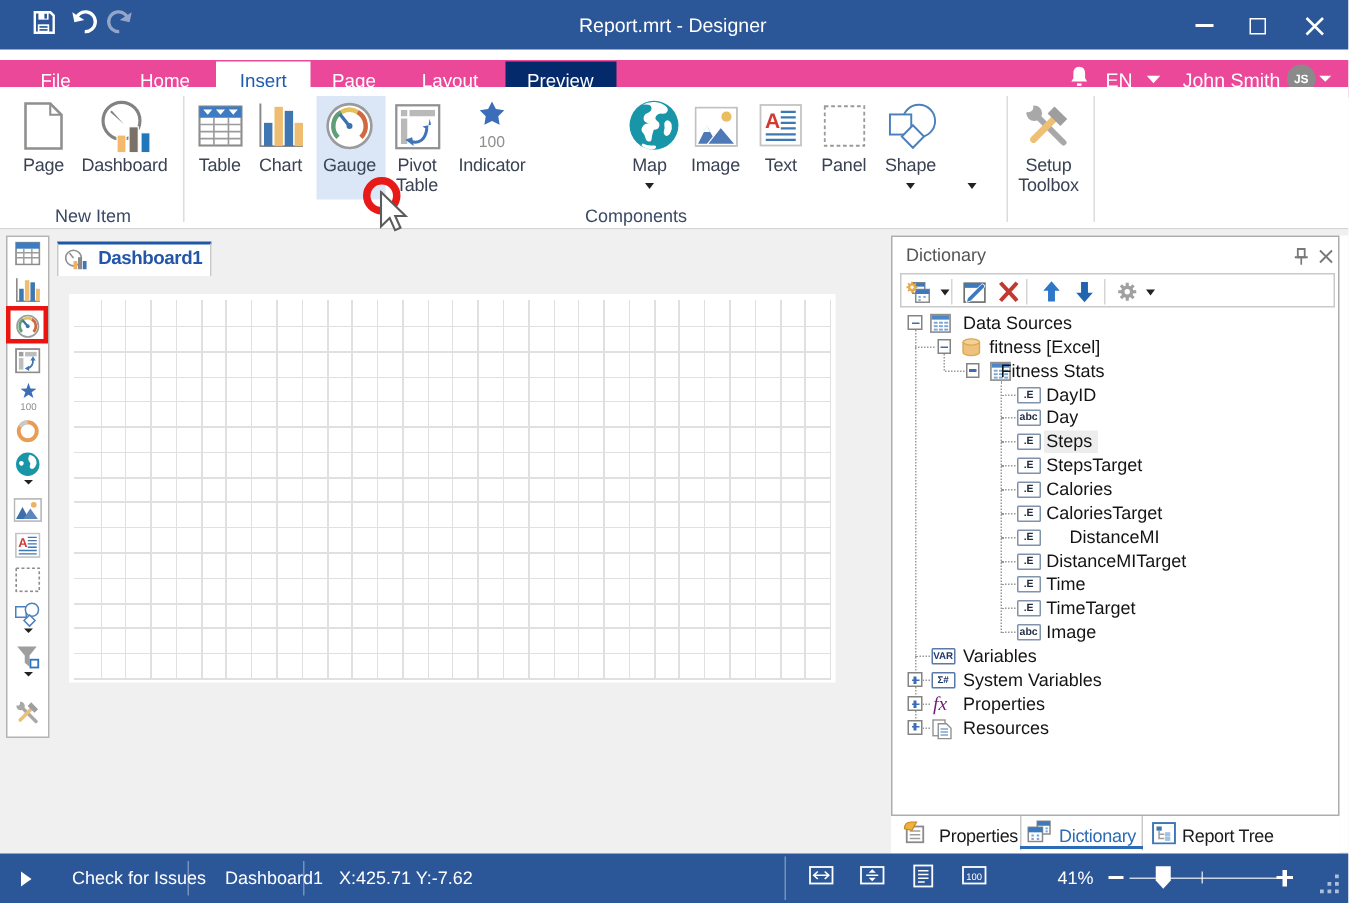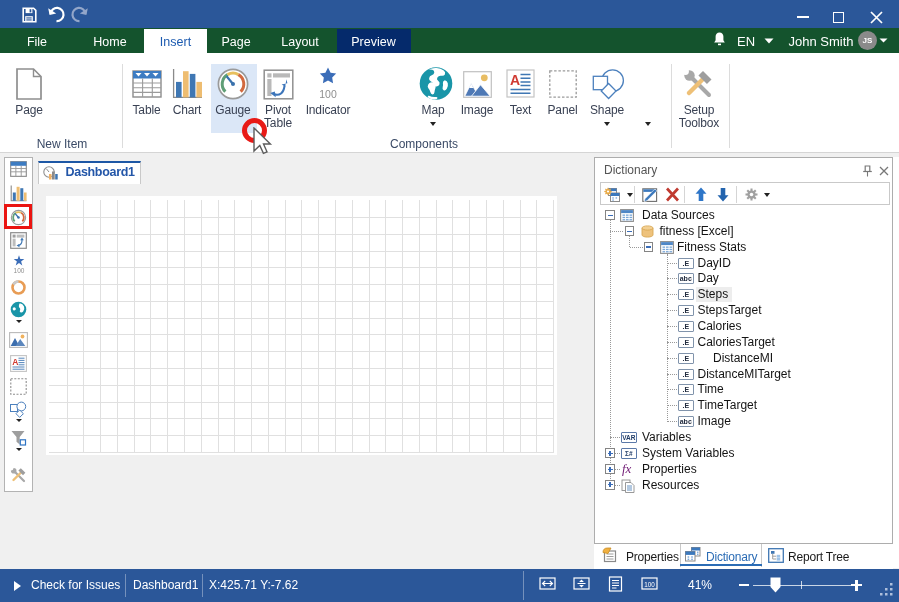--- a/index.html
+++ b/index.html
@@ -1,54 +1,55 @@
 <!DOCTYPE html>
 <html><head><meta charset="utf-8">
 <style>
 * { margin:0; padding:0; box-sizing:border-box; }
 html,body { width:899px; height:602px; font-family:"Liberation Sans", sans-serif; overflow:hidden; background:#fff; }
 #app { position:relative; width:899px; height:602px; }
 .abs { position:absolute; }
 
 #titlebar { position:absolute; left:0; top:0; width:899px; height:33px; background:#2b5799; }
-#menubar { position:absolute; left:0; top:28px; width:899px; height:25px; background:#14532d; }
+#menubar { position:absolute; left:0; top:40px; width:899px; height:25px; background:#ec4899; }
 .mtab { position:absolute; top:0; height:25px; line-height:28px; color:#fff; font-size:12.5px; text-align:center; }
 #ribbon { position:absolute; left:0; top:58px; width:899px; height:95px; background:#fff; border-bottom:1px solid #d5d5d5; }
 .ri { position:absolute; top:8px; width:64px; margin-left:-32px; text-align:center; }
 .ri .ic { height:36px; display:flex; align-items:center; justify-content:center; }
 .ri .lb { margin-top:2px; font-size:12px; letter-spacing:-0.15px; line-height:13px; color:#3a4254; }
 .rsep { position:absolute; top:6px; height:84px; width:1px; background:#dcdcdc; }
 .rglbl { position:absolute; top:79px; font-size:12px; color:#3a4a66; text-align:center; }
 #main { position:absolute; left:0; top:153px; width:899px; height:416px; background:#f0f0f0; }
 #statusbar { position:absolute; left:0; top:569px; width:899px; height:33px; background:#2b5799; color:#fff; font-size:12px; }
 .ssep { position:absolute; top:5px; height:23px; width:1px; background:rgba(255,255,255,0.35); }
 .tx { position:absolute; font-size:12px; color:#141414; white-space:nowrap; line-height:13px; }
 .bdg { height:11px; background:#fff; border:1px solid #8093ab; border-radius:1px; font-size:7px; line-height:9.5px; text-align:center; color:#222c3f; font-weight:bold; }
 .bdg.bl { border-color:#5b79a8; color:#1e3a66; font-size:6.5px; }
-.stxt { position:absolute; top:0; height:33px; line-height:33px; color:#fff; font-size:12px; }
+.stxt { position:absolute; top:0; height:33px; line-height:33px; color:#fff; font-size:12px;margin-left:17px; }
 </style></head>
 <body>
 <div id="app">
 <div id="titlebar">
   <svg class="abs" style="left:21px;top:7px" width="16" height="16" viewBox="0 0 16 16">
         <path d="M2.2 1.2 h10.4 l2.2 2.2 v11.4 h-12.6 z" fill="none" stroke="#fff" stroke-width="1.6"></path>
         <rect x="4.6" y="1.5" width="6.8" height="4.6" fill="#fff"></rect>
         <rect x="8.6" y="2.2" width="1.7" height="3.2" fill="#2b5799"></rect>
         <rect x="4.2" y="9.2" width="7.6" height="5.6" fill="#fff"></rect>
         <rect x="5.3" y="10.4" width="5.4" height="1.1" fill="#2b5799"></rect>
         <rect x="5.3" y="12.4" width="5.4" height="1.1" fill="#2b5799"></rect>
       </svg>
   <svg class="abs" style="left:47px;top:5px" width="19" height="19" viewBox="0 0 19 19">
         <path d="M3.4 8.6 A6.6 6.6 0 1 1 9.5 16.1" fill="none" stroke="#fff" stroke-width="2.2"></path>
         <path d="M1.2 3.2 L2.6 9.9 L9.2 8.4 Z" fill="#fff"></path>
       </svg>
   <svg class="abs" style="left:70px;top:5px" width="19" height="19" viewBox="0 0 19 19">
         <path d="M15.6 8.6 A6.6 6.6 0 1 0 9.5 16.1" fill="none" stroke="#93a6c9" stroke-width="2.2"></path>
         <path d="M17.8 3.2 L16.4 9.9 L9.8 8.4 Z" fill="#93a6c9"></path>
       </svg>
+  <div class="abs" style="left:386px;top:9px;width:200px;color:#fff;font-size:13px;">Report.mrt - Designer</div>
   <div class="abs" style="left:797px;top:16px;width:12px;height:2px;background:#fff"></div>
   <div class="abs" style="left:833px;top:11.5px;width:11px;height:11px;border:1.6px solid #fff"></div>
   <svg class="abs" style="left:870px;top:11px" width="13" height="13" viewBox="0 0 13 13">
         <path d="M1 1 L12 12 M12 1 L1 12" stroke="#fff" stroke-width="1.7"></path>
       </svg>
 </div>
 <div id="menubar">
   <div class="mtab" style="left:14px;width:46px;">File</div>
   <div class="mtab" style="left:86px;width:48px;">Home</div>
   <div class="mtab" style="left:144px;width:63px;background:#fff;color:#1d5bb0;top:1px;height:24px;line-height:26px;">Insert</div>
@@ -80,20 +81,32 @@
 <div class="ri" style="left:29px">
         <div class="ic">
           <svg width="26" height="32" viewBox="0 0 26 32">
             <path d="M1 1 H17.5 L25 8.5 V31 H1 Z" fill="#fff" stroke="#8f8f8f" stroke-width="1.7"></path>
             <path d="M17.5 1 V8.5 H25" fill="none" stroke="#8f8f8f" stroke-width="1.4"></path>
           </svg>
         </div>
         <div class="lb">Page</div>
       </div>
 
+<div class="ri" style="left:83px">
+        <div class="ic">
+          <svg width="44" height="36" viewBox="0 0 44 36">
+            <circle cx="20" cy="14.5" r="12.3" fill="none" stroke="#828282" stroke-width="2.1"></circle>
+            <path d="M21.6 16.9 L12.4 8.6 L13.5 7.6 Z" fill="#828282"></path>
+            <rect x="17" y="24" width="6" height="11.8" fill="#f5b96e" stroke="#fff" stroke-width="0.8"></rect>
+            <rect x="25" y="18.5" width="6.2" height="17.3" fill="#7a7168" stroke="#fff" stroke-width="0.8"></rect>
+            <rect x="33" y="22.5" width="6" height="13.3" fill="#2277bb" stroke="#fff" stroke-width="0.8"></rect>
+          </svg>
+        </div>
+        <div class="lb">Dashboard</div>
+      </div>
 
 <div class="ri" style="left:146.5px">
         <div class="ic">
           <svg width="30" height="28" viewBox="0 0 30 28">
             <rect x="1" y="1" width="28" height="26" fill="#fff" stroke="#8c8c8c" stroke-width="1.4"></rect>
             <rect x="1" y="1" width="28" height="7.5" fill="#3d7cc2"></rect>
             <path d="M3.5 3 h6 l-3 3.5 z M12 3 h6 l-3 3.5 z M20.5 3 h6 l-3 3.5 z" fill="#fff"></path>
             <path d="M1 13 h28 M1 17.7 h28 M1 22.4 h28 M10.6 8.5 v18.5 M20.3 8.5 v18.5" stroke="#9b9b9b" stroke-width="1.1" fill="none"></path>
           </svg>
         </div>
@@ -475,21 +488,21 @@
               <rect x="6" y="5.5" width="2.6" height="1.3"></rect>
               <rect x="9.5" y="5.5" width="2.6" height="1.3"></rect>
               <rect x="2.5" y="7.8" width="2.6" height="1.3"></rect>
               <rect x="6" y="7.8" width="2.6" height="1.3"></rect>
               <rect x="9.5" y="7.8" width="2.6" height="1.3"></rect>
               <rect x="2.5" y="10.1" width="2.6" height="1.3"></rect>
               <rect x="6" y="10.1" width="2.6" height="1.3"></rect>
               <rect x="9.5" y="10.1" width="2.6" height="1.3"></rect>
             </g>
           </svg>
-<div class="abs tx" style="left:82px;top:82.6px">Fitness Stats</div>
+<div class="abs tx" style="left:72px;top:82.6px">Fitness Stats</div>
 <div class="abs" style="left:72px;top:104.5px;width:10px;height:1px;border-top:1px dotted #999"></div>
 <div class="abs bdg" style="left:83px;top:99.5px;width:15.5px">.E</div>
 <div class="abs tx" style="left:102.5px;top:98.5px">DayID</div>
 <div class="abs" style="left:72px;top:120.3px;width:10px;height:1px;border-top:1px dotted #999"></div>
 <div class="abs bdg" style="left:83px;top:115.3px;width:15.5px">abc</div>
 <div class="abs tx" style="left:102.5px;top:114.3px">Day</div>
 <div class="abs" style="left:72px;top:136.2px;width:10px;height:1px;border-top:1px dotted #999"></div>
 <div class="abs bdg" style="left:83px;top:131.2px;width:15.5px">.E</div>
 <div class="abs" style="left:100.5px;top:129.2px;width:36.5px;height:15px;background:#ededed"></div>
 <div class="abs tx" style="left:102.5px;top:130.2px">Steps</div>

